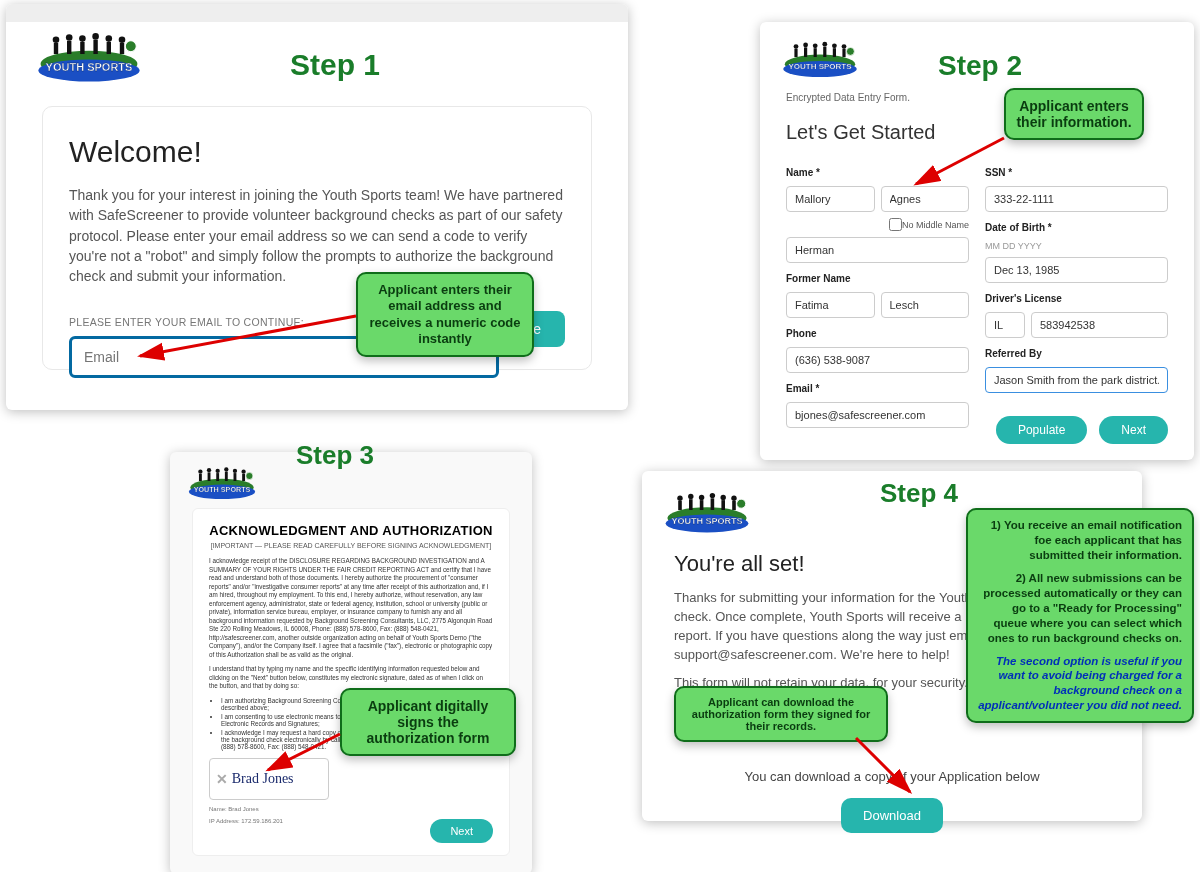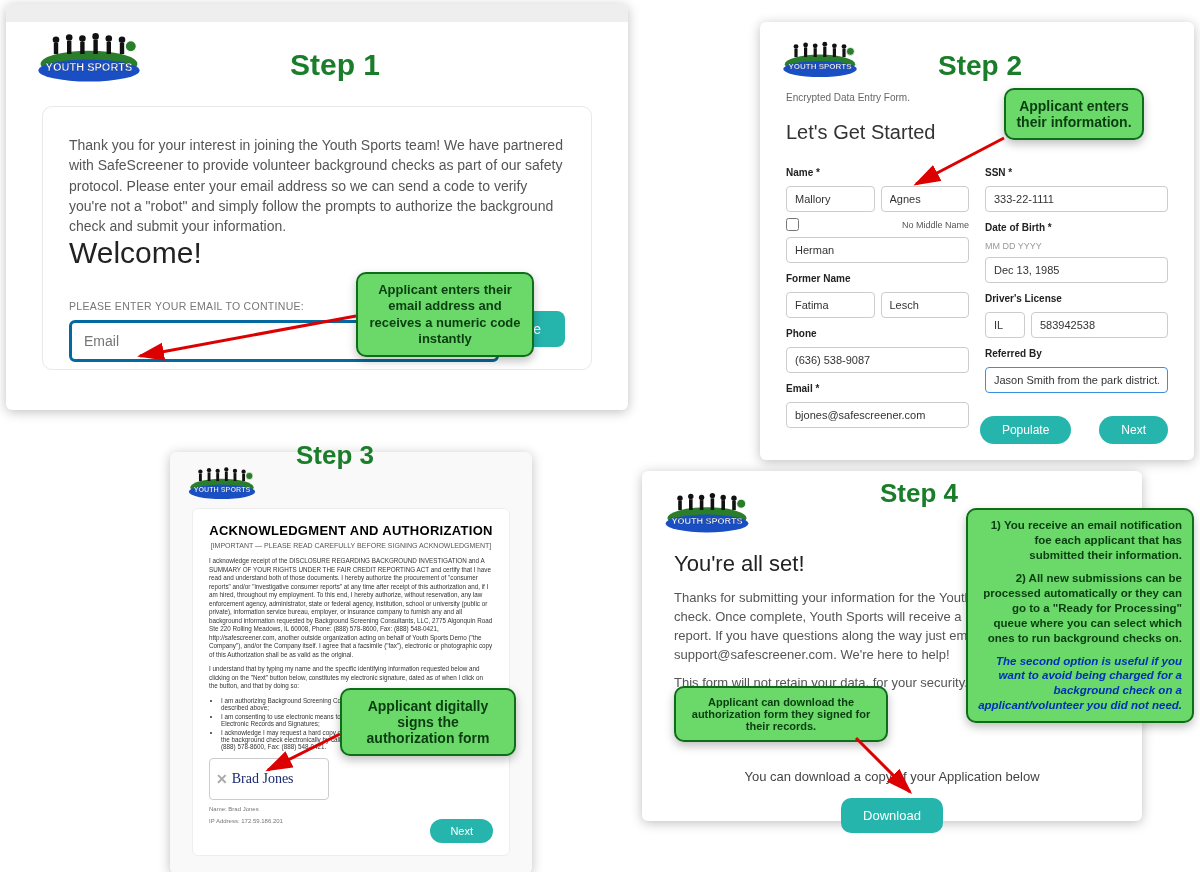--- a/index.html
+++ b/index.html
@@ -28,22 +28,22 @@
 
   
   #p2 { left: 760px; top: 22px; width: 434px; height: 438px; }
   #p2-inner { padding: 18px 26px 14px 26px; }
   #p2-hint { font-size:10px; color:#666; margin:4px 0 18px 0; }
   #p2-title { font-size:20px; font-weight:400; color:#333; margin-bottom:23px; }
   .p2-cols { display:flex; gap:16px; }
   .p2-col { flex:1; display:flex; flex-direction:column; gap:6px; }
   .row2 { display:flex; gap:6px; }
   .row2 > * { flex:1; }
-  .cbwrap { font-size:9px; color:#555; display:flex; align-items:center; gap:0; justify-content:space-between; }
-  #p2-btns { position:absolute; right:26px; bottom:16px; display:flex; gap:28px; }
+  .cbwrap { font-size:9px; color:#555; display:flex; align-items:center; gap:0; justify-content:flex-end; }
+  #p2-btns { position:absolute; right:26px; bottom:16px; display:flex; gap:12px; }
   #p2-btns .teal-btn { padding:7px 22px; font-size:12px; border-radius:16px; }
 
   
   #p3 { left: 170px; top: 452px; width: 362px; height: 422px; background:#f9f9f9; }
   #p3-inner { position:absolute; left:22px; right:22px; top:56px; bottom:18px; background:#fff; border:1px solid #eee; border-radius:6px; padding:14px 16px; }
   #p3-h { text-align:center; font-size:13px; font-weight:800; letter-spacing:0.3px; }
   #p3-sub { text-align:center; font-size:7px; color:#555; margin-top:4px; margin-bottom:8px; }
   .p3-para { font-size:6.3px; color:#333; line-height:1.35; margin-bottom:6px; }
   .p3-bullets { font-size:6.3px; color:#333; padding-left:12px; margin-bottom:8px; }
   .p3-bullets li { margin-bottom:2px; }
@@ -92,22 +92,22 @@
 </svg>
 
 <div id="p1" class="panel">
   <div class="grey-top"></div>
   <div class="logo" style="left:28px; top:22px;">
     <svg width="110" height="56" viewBox="0 0 100 50">
         <use href="#logodef"></use>
       </svg>
   </div>
   <div id="p1-card">
+    <div id="p1-h">Welcome!</div>
     <div id="p1-body">Thank you for your interest in joining the Youth Sports team! We have partnered with SafeScreener to provide volunteer background checks as part of our safety protocol. Please enter your email address so we can send a code to verify you're not a "robot" and simply follow the prompts to authorize the background check and submit your information.</div>
-    <div id="p1-h">Welcome!</div>
     <div id="p1-femail-label">PLEASE ENTER YOUR EMAIL TO CONTINUE:</div>
     <input id="p1-email" placeholder="Email" style="">
     <button id="p1-cont" class="teal-btn">Continue</button>
   </div>
 </div>
 <div class="step-title" style="left:290px; top:48px; font-size:30px;">Step 1</div>
 <div class="callout" style="left:356px; top:272px; width:178px; font-size:13px; line-height:1.25;">Applicant enters their email address and receives a numeric code instantly</div>
 <svg class="arrow" style="left:130px; top:310px; width:230px; height:60px;">
   <defs>
       <marker id="ah1" markerWidth="10" markerHeight="10" refX="8" refY="3" orient="auto">

